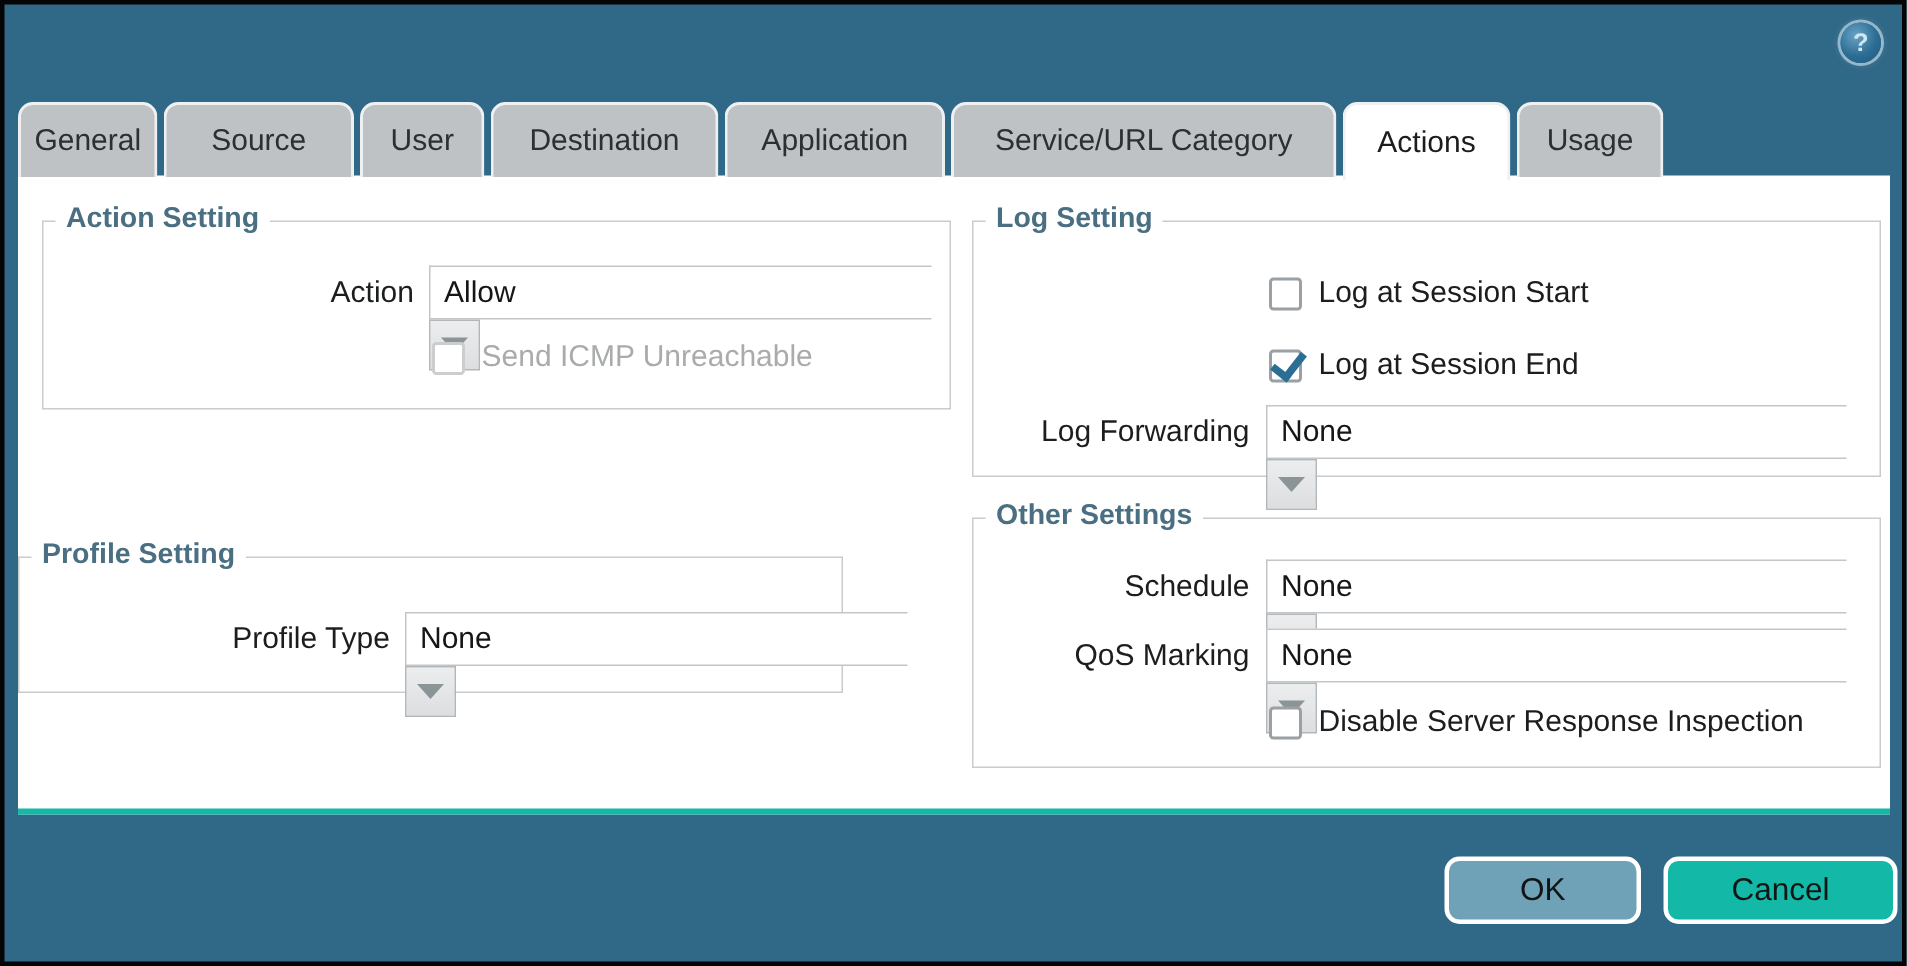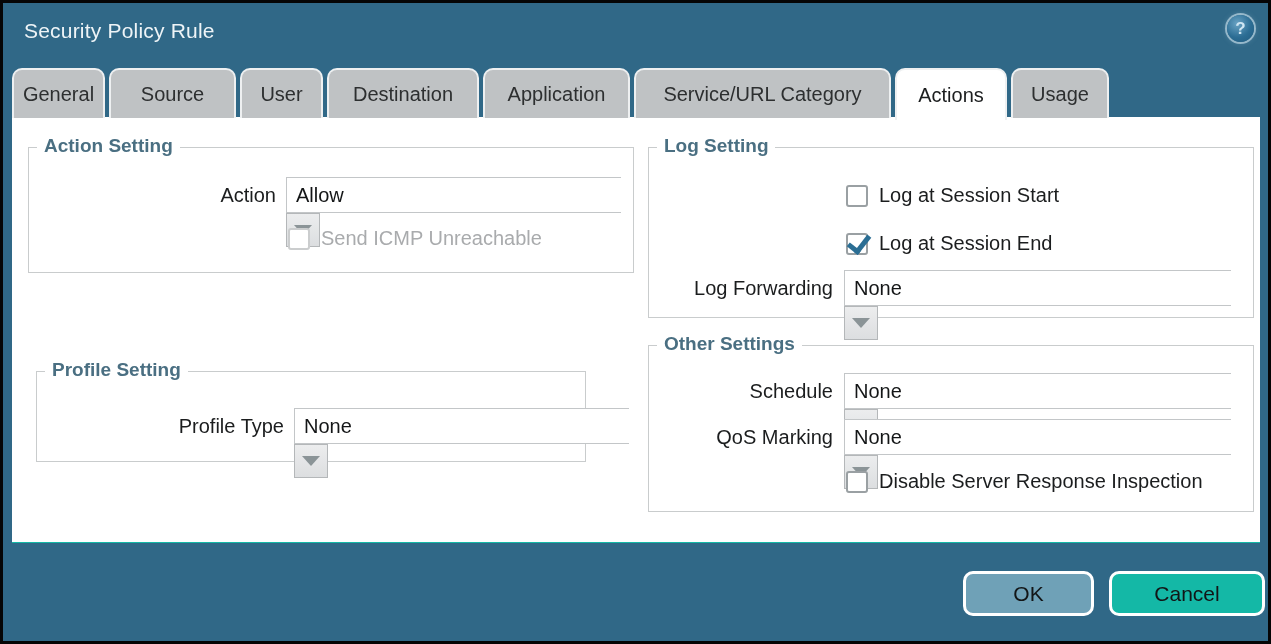--- a/index.html
+++ b/index.html
@@ -43,21 +43,21 @@
     font-size:20px; color:#2d2f30; cursor:pointer;
   }
   .tab.active {
     background:#ffffff; height:52px; color:#1b1d1e;
   }
 
   
   .content {
     position:absolute; left:12px; top:117px; width:1248px; height:426px;
     background:#ffffff; z-index:2;
-    border-bottom:1px solid #14b8a6;
+    border-bottom:4px solid #14b8a6;
   }
 
   .fieldset {
     position:absolute; border:1px solid #c9cccd;
   }
   .legend {
     position:absolute; top:-13px; left:8px;
     background:#ffffff; padding:0 7px;
     font-size:19px; font-weight:bold; color:#4a6f82;
     white-space:nowrap;
@@ -119,21 +119,20 @@
   }
   .btn-ok { left:963px; top:571px; width:131px; background:#6fa1b7; }
   .btn-cancel { left:1109px; top:571px; width:156px; background:#14b8a6; }
 </style>
 </head>
 <body>
 
 <div class="dialog">
   <div class="frame"></div>
 
-  <div class="title">Security Policy Rule</div>
   <div class="help-icon">?</div>
 
   <div class="tabs">
     <div class="tab" style="width:93px">General</div>
     <div class="tab" style="width:127px">Source</div>
     <div class="tab" style="width:83px">User</div>
     <div class="tab" style="width:152px">Destination</div>
     <div class="tab" style="width:147px">Application</div>
     <div class="tab" style="width:257px">Service/URL Category</div>
     <div class="tab active" style="width:112px">Actions</div>
@@ -150,21 +149,21 @@
         <div class="arrow-btn">
             <div class="tri"></div>
           </div>
       </div>
       <div class="check-row disabled" style="left:259px; top:79px;">
         <span class="checkbox"></span>
         <span class="check-label">Send ICMP Unreachable</span>
       </div>
     </div>
 
-    <div class="fieldset" style="left:24px; top:254px; width:550px; height:91px;">
+    <div class="fieldset" style="left:0; top:254px; width:550px; height:91px;">
       <span class="legend">Profile Setting</span>
       <div class="field-label" style="left:0; top:36px; width:247px;">Profile Type</div>
       <div class="dropdown" style="left:257px; top:36px; width:335px;">
         <div class="value">None</div>
         <div class="arrow-btn">
             <div class="tri"></div>
           </div>
       </div>
     </div>
 

